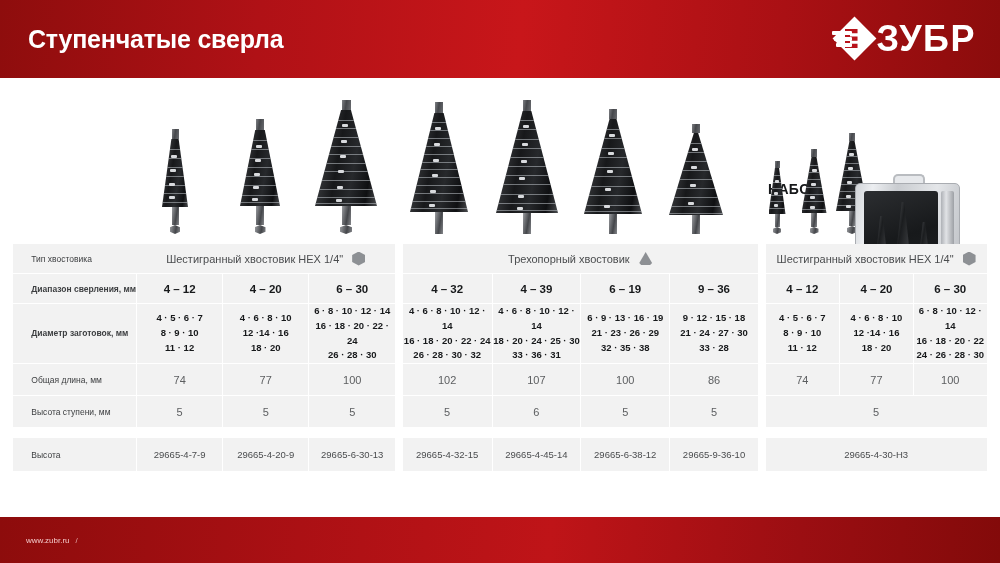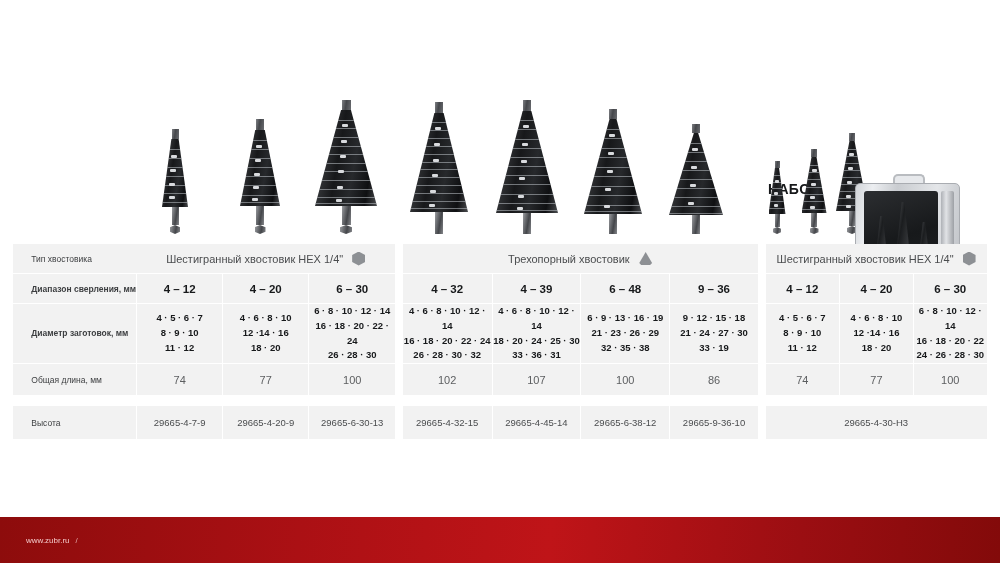--- a/index.html
+++ b/index.html
@@ -165,20 +165,33 @@
   }
   .footer .site { color: #f3c9c9; font-size: 8px; }
   .footer .sep { color: #e3a9a9; font-size: 8px; }
   .footer .note { color: #f7dede; font-size: 8px; }
 </style>
 </head>
 <body>
 
 <div class="page">
 
+  <div class="header">
+    <div class="header-title">Ступенчатые сверла</div>
+    <div class="logo">
+      <div class="logo-mark">
+        <div class="dia"></div>
+        <div class="notch"></div>
+        <div class="bar b1"></div>
+        <div class="bar b2"></div>
+        <div class="bar b3"></div>
+      </div>
+      <div class="logo-text">ЗУБР</div>
+    </div>
+  </div>
 
   <div class="products">
 
     <div class="drill" style="left:152px; width:46px;">
       <div class="tip" style="width:7px;height:10px;"></div>
       <div class="cone" style="width:26px;height:68px;clip-path:polygon(36% 0,64% 0,100% 100%,0 100%);">
         <div class="steps">
           <span style="top:15%"></span>
             <span style="top:28%"></span>
             <span style="top:41%"></span>
@@ -482,21 +495,21 @@
 
       <tr class="r-range">
         <td class="pad"></td>
         <td class="lbl">Диапазон сверления, мм</td>
         <td class="vsep">4 – 12</td>
         <td class="vsep">4 – 20</td>
         <td class="vsep">6 – 30</td>
         <td class="gap"></td>
         <td>4 – 32</td>
         <td class="vsep">4 – 39</td>
-        <td class="vsep">6 – 48</td>
+        <td class="vsep">6 – 19</td>
         <td class="vsep">9 – 36</td>
         <td class="gap"></td>
         <td>4 – 12</td>
         <td class="vsep">4 – 20</td>
         <td class="vsep">6 – 30</td>
         <td class="pad"></td>
       </tr>
 
 
       <tr class="r-diam">
@@ -529,21 +542,21 @@
           <div>33 · 36 · 31</div>
         </td>
         <td class="vsep">
           <div>6 · 9 · 13 · 16 · 19</div>
           <div>21 · 23 · 26 · 29</div>
           <div>32 · 35 · 38</div>
         </td>
         <td class="vsep">
           <div>9 · 12 · 15 · 18</div>
           <div>21 · 24 · 27 · 30</div>
-          <div>33 · 19</div>
+          <div>33 · 28</div>
         </td>
         <td class="gap"></td>
         <td>
           <div>4 · 5 · 6 · 7</div>
           <div>8 · 9 · 10</div>
           <div>11 · 12</div>
         </td>
         <td class="vsep">
           <div>4 · 6 · 8 · 10</div>
           <div>12 ·14 · 16</div>
@@ -568,20 +581,35 @@
         <td class="vsep">107</td>
         <td class="vsep">100</td>
         <td class="vsep">86</td>
         <td class="gap"></td>
         <td>74</td>
         <td class="vsep">77</td>
         <td class="vsep">100</td>
         <td class="pad"></td>
       </tr>
 
+      <tr class="r-step">
+        <td class="pad"></td>
+        <td class="lbl">Высота ступени, мм</td>
+        <td class="vsep">5</td>
+        <td class="vsep">5</td>
+        <td class="vsep">5</td>
+        <td class="gap"></td>
+        <td>5</td>
+        <td class="vsep">6</td>
+        <td class="vsep">5</td>
+        <td class="vsep">5</td>
+        <td class="gap"></td>
+        <td colspan="3">5</td>
+        <td class="pad"></td>
+      </tr>
 
       <tr class="r-spacer">
         <td class="pad"></td>
             <td></td>
             <td></td>
             <td></td>
             <td></td>
         <td class="gap"></td>
             <td></td>
             <td></td>

